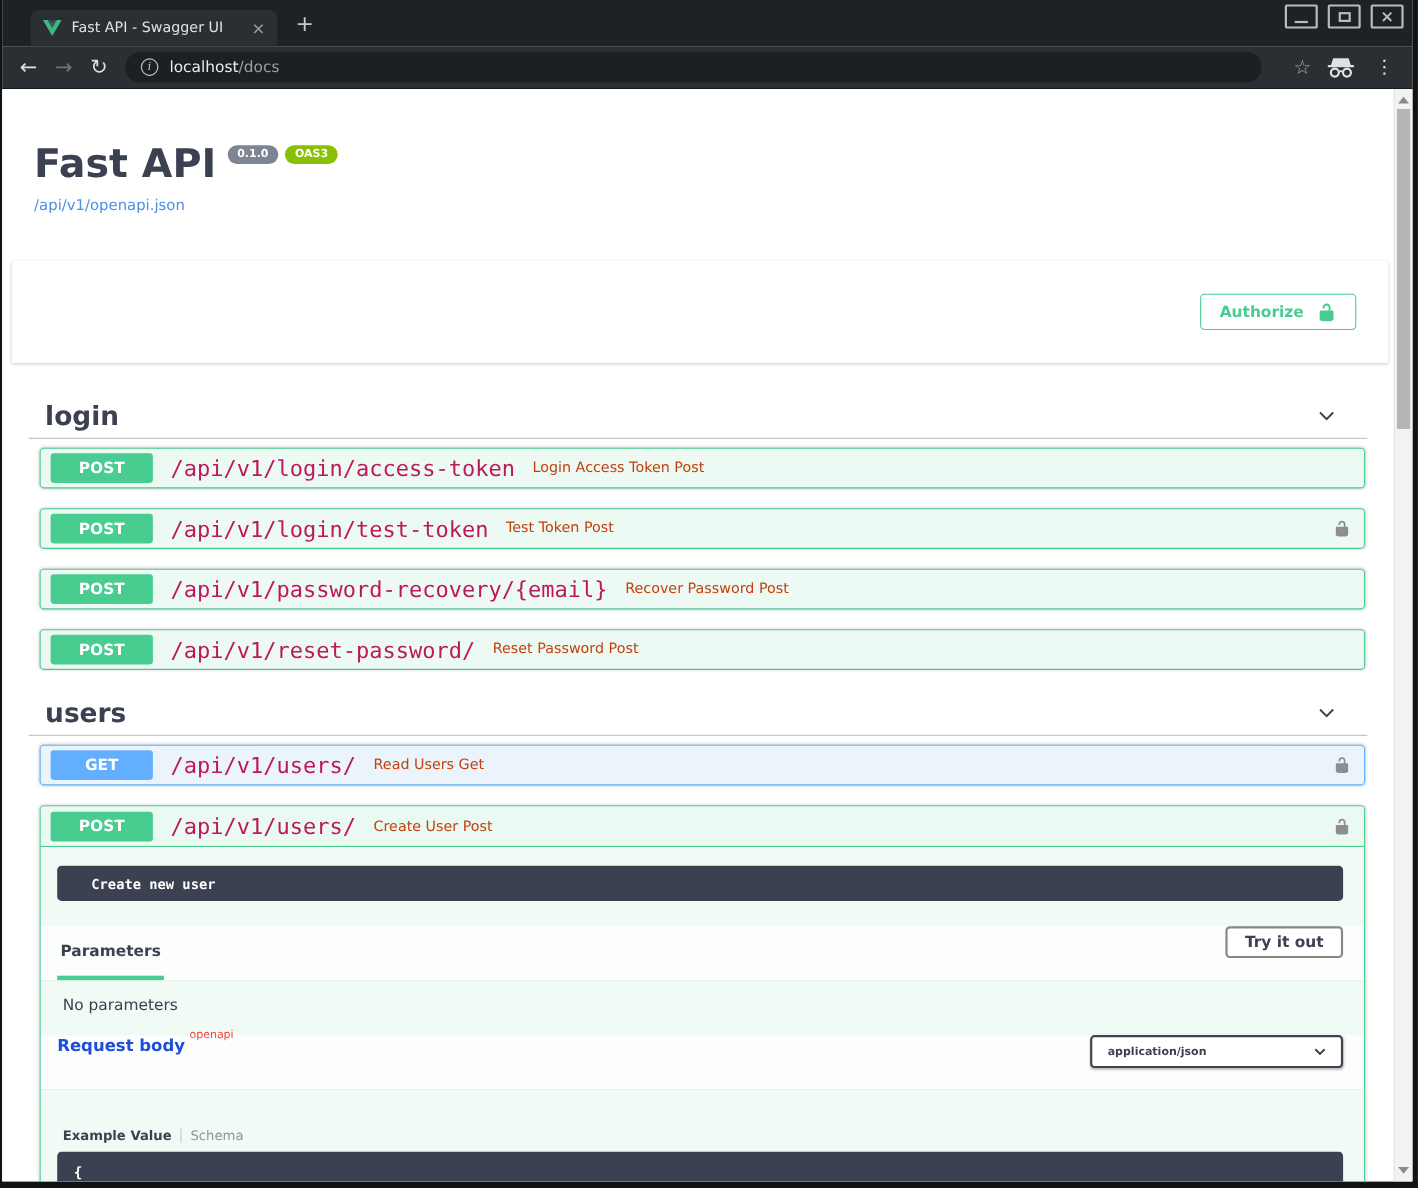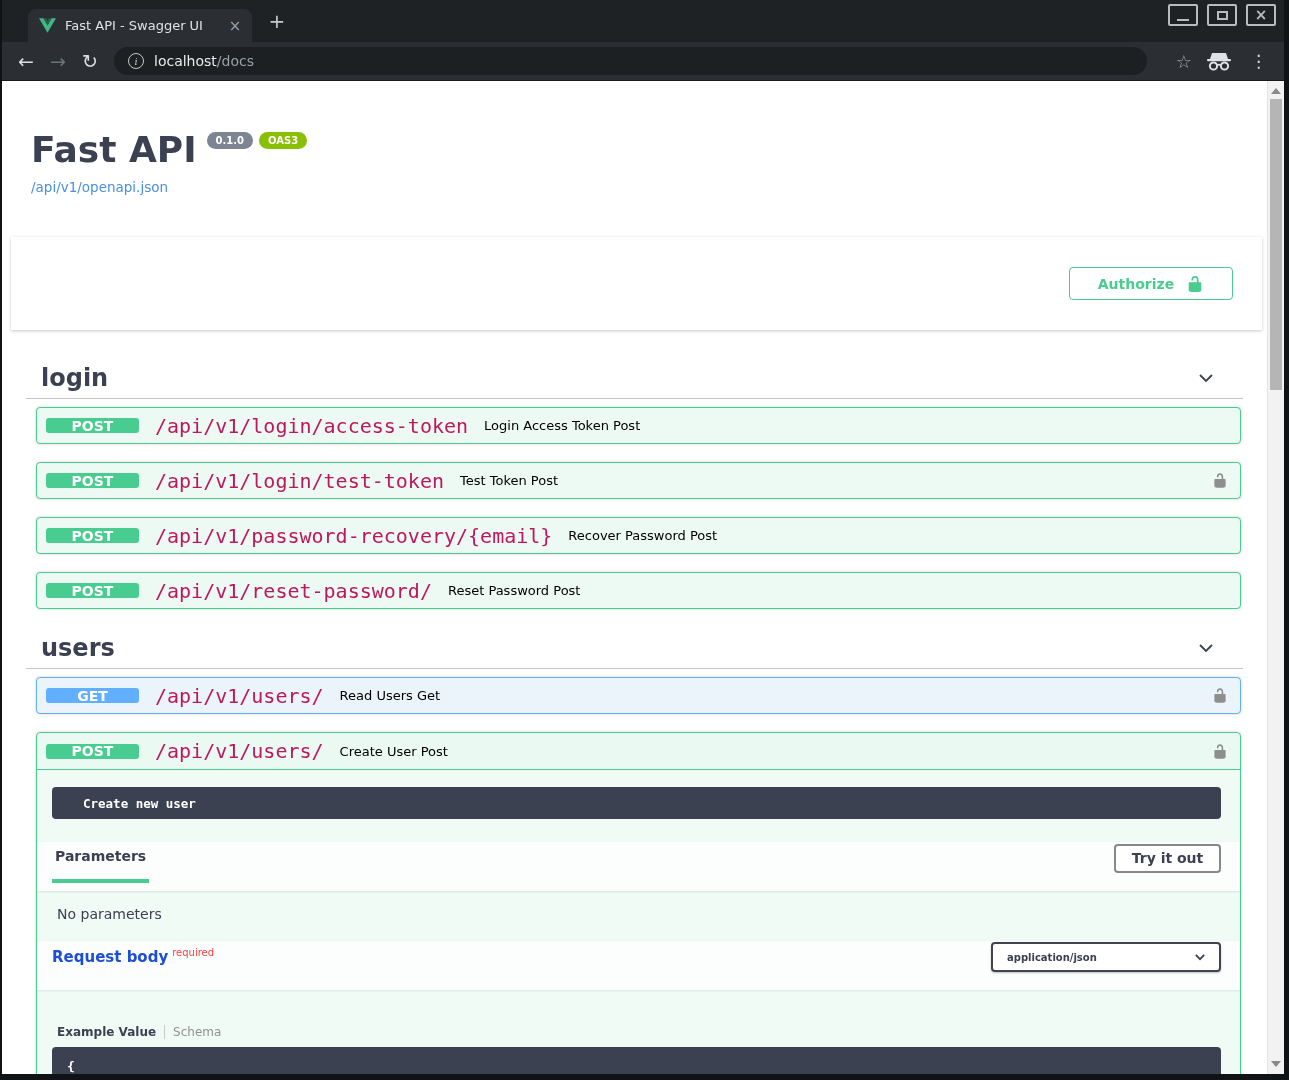--- a/index.html
+++ b/index.html
@@ -37,43 +37,43 @@
 
   .info { padding:49px 0 0 29px; }
   .api-title { font-size:36px; font-weight:bold; color:#3b4151; line-height:40px; }
   .badge { display:inline-block; font-size:10px; font-weight:bold; color:#fff; padding:3px 9px; border-radius:10px; vertical-align:top; position:relative; top:2px; }
   .badge.version { background:#7d8492; margin-left:10px; }
   .badge.oas { background:#89bf04; margin-left:6px; }
   .spec-link { display:inline-block; margin-top:8px; font-size:13.5px; color:#4990e2; text-decoration:none; line-height:18px; }
 
   .scheme-container { margin:41px 5px 0 9px; height:93px; background:#fff; box-shadow:0 1px 3px rgba(0,0,0,.22); }
   .auth-wrapper { display:flex; justify-content:flex-end; padding:30px 29px 0 0; }
-  .authorize-btn { width:164px; height:33px; background:#fff; border:1.5px solid #49cc90; border-radius:4px; color:#49cc90; font-weight:bold; font-size:14px; display:flex; align-items:center; justify-content:center; gap:12px; cursor:pointer; font-family:inherit; }
+  .authorize-btn { width:142px; height:33px; background:#fff; border:1.5px solid #49cc90; border-radius:4px; color:#49cc90; font-weight:bold; font-size:14px; display:flex; align-items:center; justify-content:center; gap:12px; cursor:pointer; font-family:inherit; }
 
   .tagblock { margin:27px 24px 0 24px; }
   .tagblock.second { margin-top:3px; }
   .tag-header { height:42px; display:flex; align-items:center; justify-content:space-between; padding:0 27px 0 15px; border-bottom:1px solid rgba(59,65,81,.3); cursor:pointer; }
   .tag-title { font-size:24px; font-weight:bold; color:#3b4151; }
   .ops { margin:8px 0 0 10px; width:1205px; }
 
   .op { height:37px; border-radius:4px; margin-bottom:18px; display:flex; align-items:center; border:1px solid; box-shadow:0 0 3px rgba(0,0,0,.19); cursor:pointer; }
   .op.post { background:#edf9f3; border-color:#49cc90; }
   .op.get  { background:#ebf4fb; border-color:#61affe; }
-  .method-badge { width:93px; height:15px; margin-left:9px; border-radius:3px; color:#fff; font-weight:bold; font-size:14px; display:flex; align-items:center; justify-content:center; flex:none; }
+  .method-badge { width:93px; height:27px; margin-left:9px; border-radius:3px; color:#fff; font-weight:bold; font-size:14px; display:flex; align-items:center; justify-content:center; flex:none; }
   .method-badge.post { background:#49cc90; }
   .method-badge.get { background:#61affe; }
   .op-path { margin-left:16px; font-family:"DejaVu Sans Mono", monospace; font-weight:normal; font-size:20px; color:#be185d; }
-  .op-summary { margin-left:16px; font-size:13px; color:#000000; }
+  .op-summary { margin-left:16px; font-size:13px; color:#c2410c; }
   .lock { margin-left:auto; margin-right:12px; flex:none; display:flex; }
 
   
   .op-open { border:1px solid #49cc90; border-radius:4px; background:rgba(73,204,144,.08); box-shadow:0 0 3px rgba(0,0,0,.19); overflow:hidden; }
   .op-open .op-header { height:37px; display:flex; align-items:center; border-bottom:1px solid #49cc90; background:rgba(73,204,144,.04); cursor:pointer; }
   .op-desc-bar { margin:17px 19px 0 15px; height:32px; background:#3b4151; border-radius:4px; display:flex; align-items:center; padding-left:31px; color:#fff; font-family:"DejaVu Sans Mono", monospace; font-weight:bold; font-size:12.5px; }
-  .section-header { margin-top:23px; height:49px; background:rgba(255,255,255,.8); box-shadow:0 1px 2px rgba(0,0,0,.1); display:flex; align-items:center; padding:0 19px 17px 15px; }
+  .section-header { margin-top:23px; height:49px; background:rgba(255,255,255,.8); box-shadow:0 1px 2px rgba(0,0,0,.1); display:flex; padding:0 19px 17px 15px; }
   .tab-item { height:49px; display:flex; align-items:center; border-bottom:4px solid #49cc90; padding:0 3px; min-width:84px; }
   .tab-item h4 { font-size:14px; font-weight:bold; color:#3b4151; }
   .tryout-btn { margin-left:auto; width:107px; height:29px; background:#fff; border:2px solid #878787; border-radius:4px; font-weight:bold; font-size:14px; color:#3b4151; cursor:pointer; font-family:inherit; }
   .params-body { padding:15px 0 19px 20px; font-size:14px; color:#3b4151; }
   .section-header.reqbody { margin-top:0; }
   .reqbody-label { font-size:15px; font-weight:bold; color:#1d4ed8; }
   .required { font-size:10px; color:#f93e3e; margin-left:4px; position:relative; top:-5px; }
   .ct-select { margin-left:auto; width:230px; height:30px; background:#fff; border:2px solid #41444e; border-radius:4px; display:flex; align-items:center; padding:0 12px 0 14px; font-weight:bold; font-size:10px; color:#3b4151; box-shadow:0 1px 2px rgba(0,0,0,.25); cursor:pointer; }
   .ct-select svg { margin-left:auto; }
   .body-tabs { padding:35px 0 8px 20px; display:flex; align-items:center; font-size:12px; }
@@ -230,21 +230,21 @@
               <div class="tab-item">
                 <h4>Parameters</h4>
               </div>
               <button class="tryout-btn">Try it out</button>
             </div>
 
             <div class="params-body">No parameters</div>
 
             <div class="section-header reqbody">
               <span class="reqbody-label">Request body</span>
-              <span class="required">required</span>
+              <span class="required">openapi</span>
               <div class="ct-select">
                 <span>application/json</span>
                 <svg width="14" height="14" viewBox="0 0 20 20">
                     <path d="M4 7 L10 13 L16 7" fill="none" stroke="#3b4151" stroke-width="2.6"></path>
                   </svg>
               </div>
             </div>
 
             <div class="body-tabs">
               <span class="active-tab">Example Value</span>

